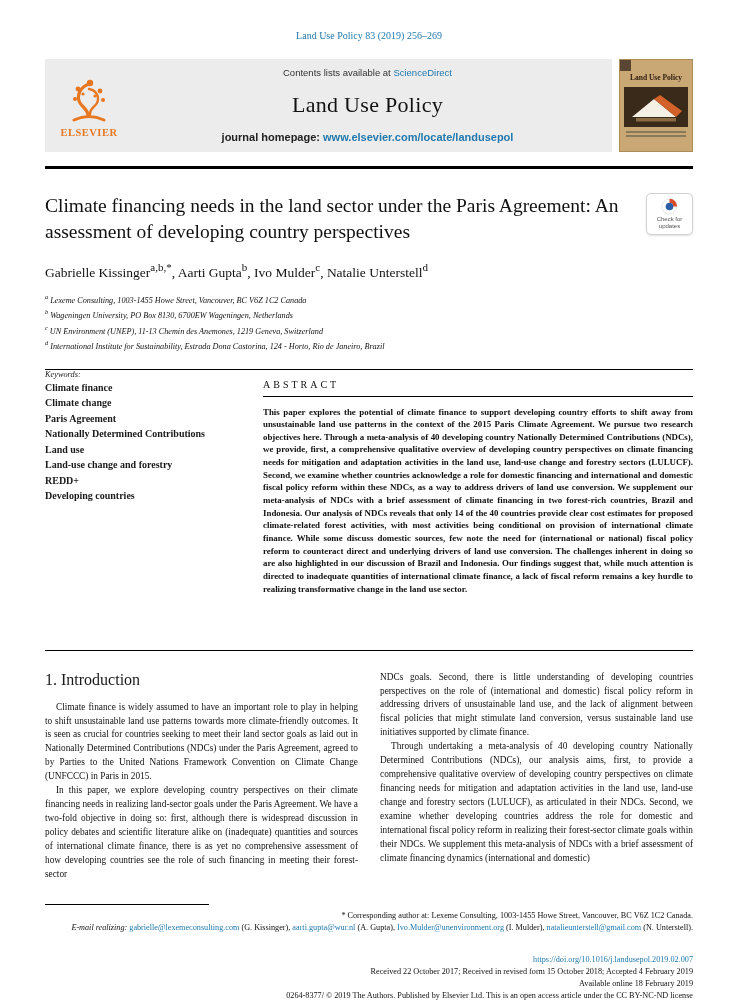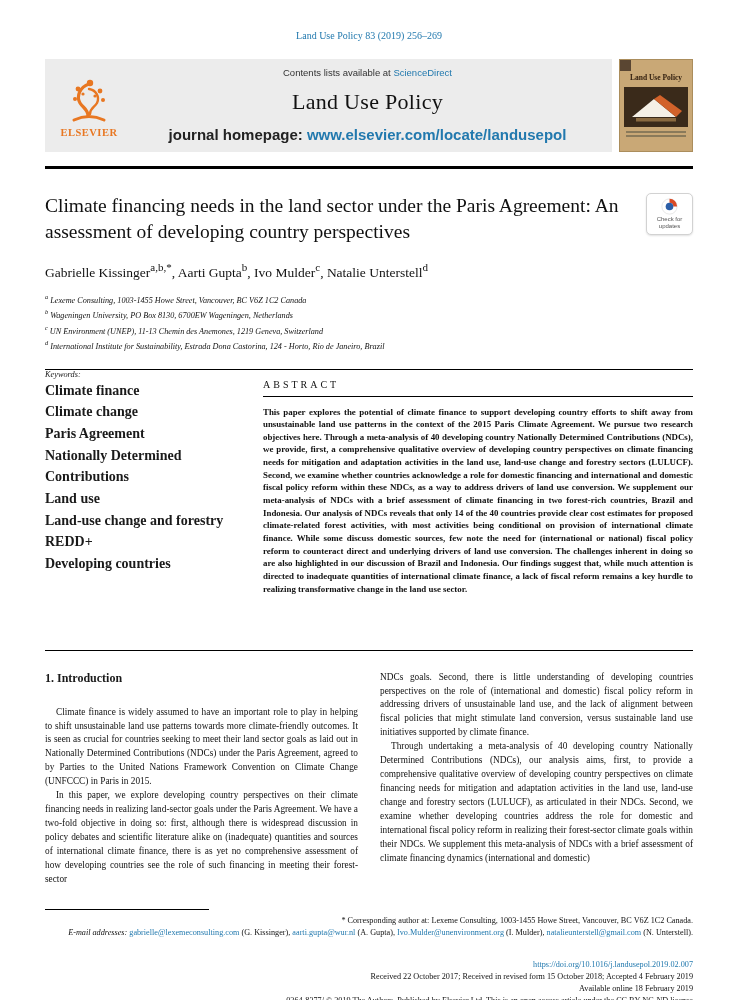--- a/index.html
+++ b/index.html
@@ -9,21 +9,21 @@
 
   .citation { text-align:center; font-size:10px; color:#2279ae; margin-bottom:18px; }
 
   .header-row { display:flex; align-items:stretch; }
   .header-box { flex:1; background:#ececec; display:flex; height:93px; }
   .elsevier-logo { width:88px; display:flex; flex-direction:column; align-items:center; justify-content:center; padding-top:3px; }
   .elsevier-wordmark { font-size:10.5px; color:#e87722; font-weight:bold; letter-spacing:0.5px; margin-top:1px; }
   .header-center { flex:1; display:flex; flex-direction:column; align-items:center; justify-content:space-between; padding:8px 10px 9px 0; }
   .contents-line { font-family:"Liberation Sans", sans-serif; font-size:9.5px; color:#333; }
   .journal-title { font-size:22px; color:#111; letter-spacing:0.3px; }
-  .homepage-line { font-family:"Liberation Sans", sans-serif; font-size:15px; font-weight:bold; color:#222; }
+  .homepage-line { font-family:"Liberation Sans", sans-serif; font-size:11px; font-weight:bold; color:#222; }
   .teal { color:#2279ae; }
   a.teal { text-decoration:none; cursor:pointer; }
 
   .cover { width:74px; height:93px; margin-left:7px; background:#c9a876; border:1px solid #ab8d5c; position:relative; overflow:hidden; }
   .cover-corner { position:absolute; top:0; left:0; width:11px; height:11px; background:#5a4632; }
   .cover-title { margin-top:13px; text-align:center; font-size:7.5px; font-weight:bold; color:#33200f; }
   .cover-art { margin:5px auto 0; width:64px; display:block; }
   .cover-lines { margin:4px 6px 0; }
   .cover-lines div { height:1.5px; background:#8a7a5a; margin-bottom:2.5px; }
 
@@ -39,26 +39,26 @@
 
   .affiliations { margin-top:11px; }
   .affiliations .aff { font-size:8.2px; font-style:italic; line-height:1.55; color:#111; }
   .affiliations sup { font-size:6.3px; }
 
   .info-section { margin-top:15px; border-top:1.2px solid #000; border-bottom:1px solid #000; display:flex; gap:22px; min-height:282px; }
   .info-col { width:196px; }
   .abstract-col { flex:1; }
   .section-heading { font-size:10px; letter-spacing:3px; color:#111; padding:9px 0 6px; border-bottom:0.8px solid #000; margin-bottom:9px; }
   .kw-label { font-size:8.3px; font-style:italic; margin-bottom:1px; }
-  .kw { font-size:14px; font-weight:bold; line-height:1.55; }
+  .kw { font-size:10px; font-weight:bold; line-height:1.55; }
   .abstract-text { font-size:8.9px; font-weight:bold; line-height:1.42; text-align:justify; color:#111; }
 
   .body-cols { margin-top:20px; display:flex; gap:22px; }
   .bcol { flex:1; }
-  .bcol h2 { font-size:12px; font-weight:bold; margin-bottom:20px; }
+  .bcol h2 { font-size:16px; font-weight:normal; margin-bottom:12px; }
   .bcol p { font-size:9.3px; line-height:1.5; text-align:justify; color:#111; }
   .bcol p.indent { text-indent:11px; }
   .bcol p + p { margin-top:0px; }
 
   .footnote-area { margin-top:22px;text-align:right; }
   .fn-rule { width:164px; border-top:1px solid #000; margin-bottom:5px; }
   .fn { font-size:8.2px; line-height:1.5; color:#111; }
   .fn.indent { text-indent:8px; }
   .fn .italic { font-style:italic; }
   .pubblock { margin-top:20px; }
@@ -165,21 +165,21 @@
     </div>
     <div class="bcol">
       <p>NDCs goals. Second, there is little understanding of developing countries perspectives on the role of (international and domestic) fiscal policy reform in addressing drivers of unsustainable land use, and the lack of alignment between fiscal policies that might stimulate land conversion, versus sustainable land use initiatives supported by climate finance.</p>
       <p class="indent">Through undertaking a meta-analysis of 40 developing country Nationally Determined Contributions (NDCs), our analysis aims, first, to provide a comprehensive qualitative overview of developing country perspectives on climate financing needs for mitigation and adaptation activities in the land use, land-use change and forestry sectors (LULUCF), as articulated in their NDCs. Second, we examine whether developing countries address the role for domestic and international fiscal policy reform in realizing their forest-sector climate goals within their NDCs. We supplement this meta-analysis of NDCs with a brief assessment of climate financing dynamics (international and domestic)</p>
     </div>
   </div>
 
   <div class="footnote-area">
     <div class="fn-rule"></div>
     <p class="fn indent">* Corresponding author at: Lexeme Consulting, 1003-1455 Howe Street, Vancouver, BC V6Z 1C2 Canada.</p>
-    <p class="fn indent"><span class="italic">E-mail addresses: </span><a class="teal">gabrielle@lexemeconsulting.com</a><span> (G. Kissinger), </span><a class="teal">aarti.gupta@wur.nl</a><span> (A. Gupta), </span><a class="teal">Ivo.Mulder@unenvironment.org</a><span> (I. Mulder), </span><a class="teal">natalieunterstell@gmail.com</a><span> (N. Unterstell).</span></p>
+    <p class="fn indent"><span class="italic">E-mail realizing: </span><a class="teal">gabrielle@lexemeconsulting.com</a><span> (G. Kissinger), </span><a class="teal">aarti.gupta@wur.nl</a><span> (A. Gupta), </span><a class="teal">Ivo.Mulder@unenvironment.org</a><span> (I. Mulder), </span><a class="teal">natalieunterstell@gmail.com</a><span> (N. Unterstell).</span></p>
 
     <div class="pubblock">
       <p class="fn"><a class="teal">https://doi.org/10.1016/j.landusepol.2019.02.007</a></p>
       <p class="fn">Received 22 October 2017; Received in revised form 15 October 2018; Accepted 4 February 2019</p>
       <p class="fn">Available online 18 February 2019</p>
       <p class="fn">0264-8377/ © 2019 The Authors. Published by Elsevier Ltd. This is an open access article under the CC BY-NC-ND license</p>
       <p class="fn">(http://creativecommons.org/licenses/BY-NC-ND/4.0/).</p>
     </div>
   </div>
 

